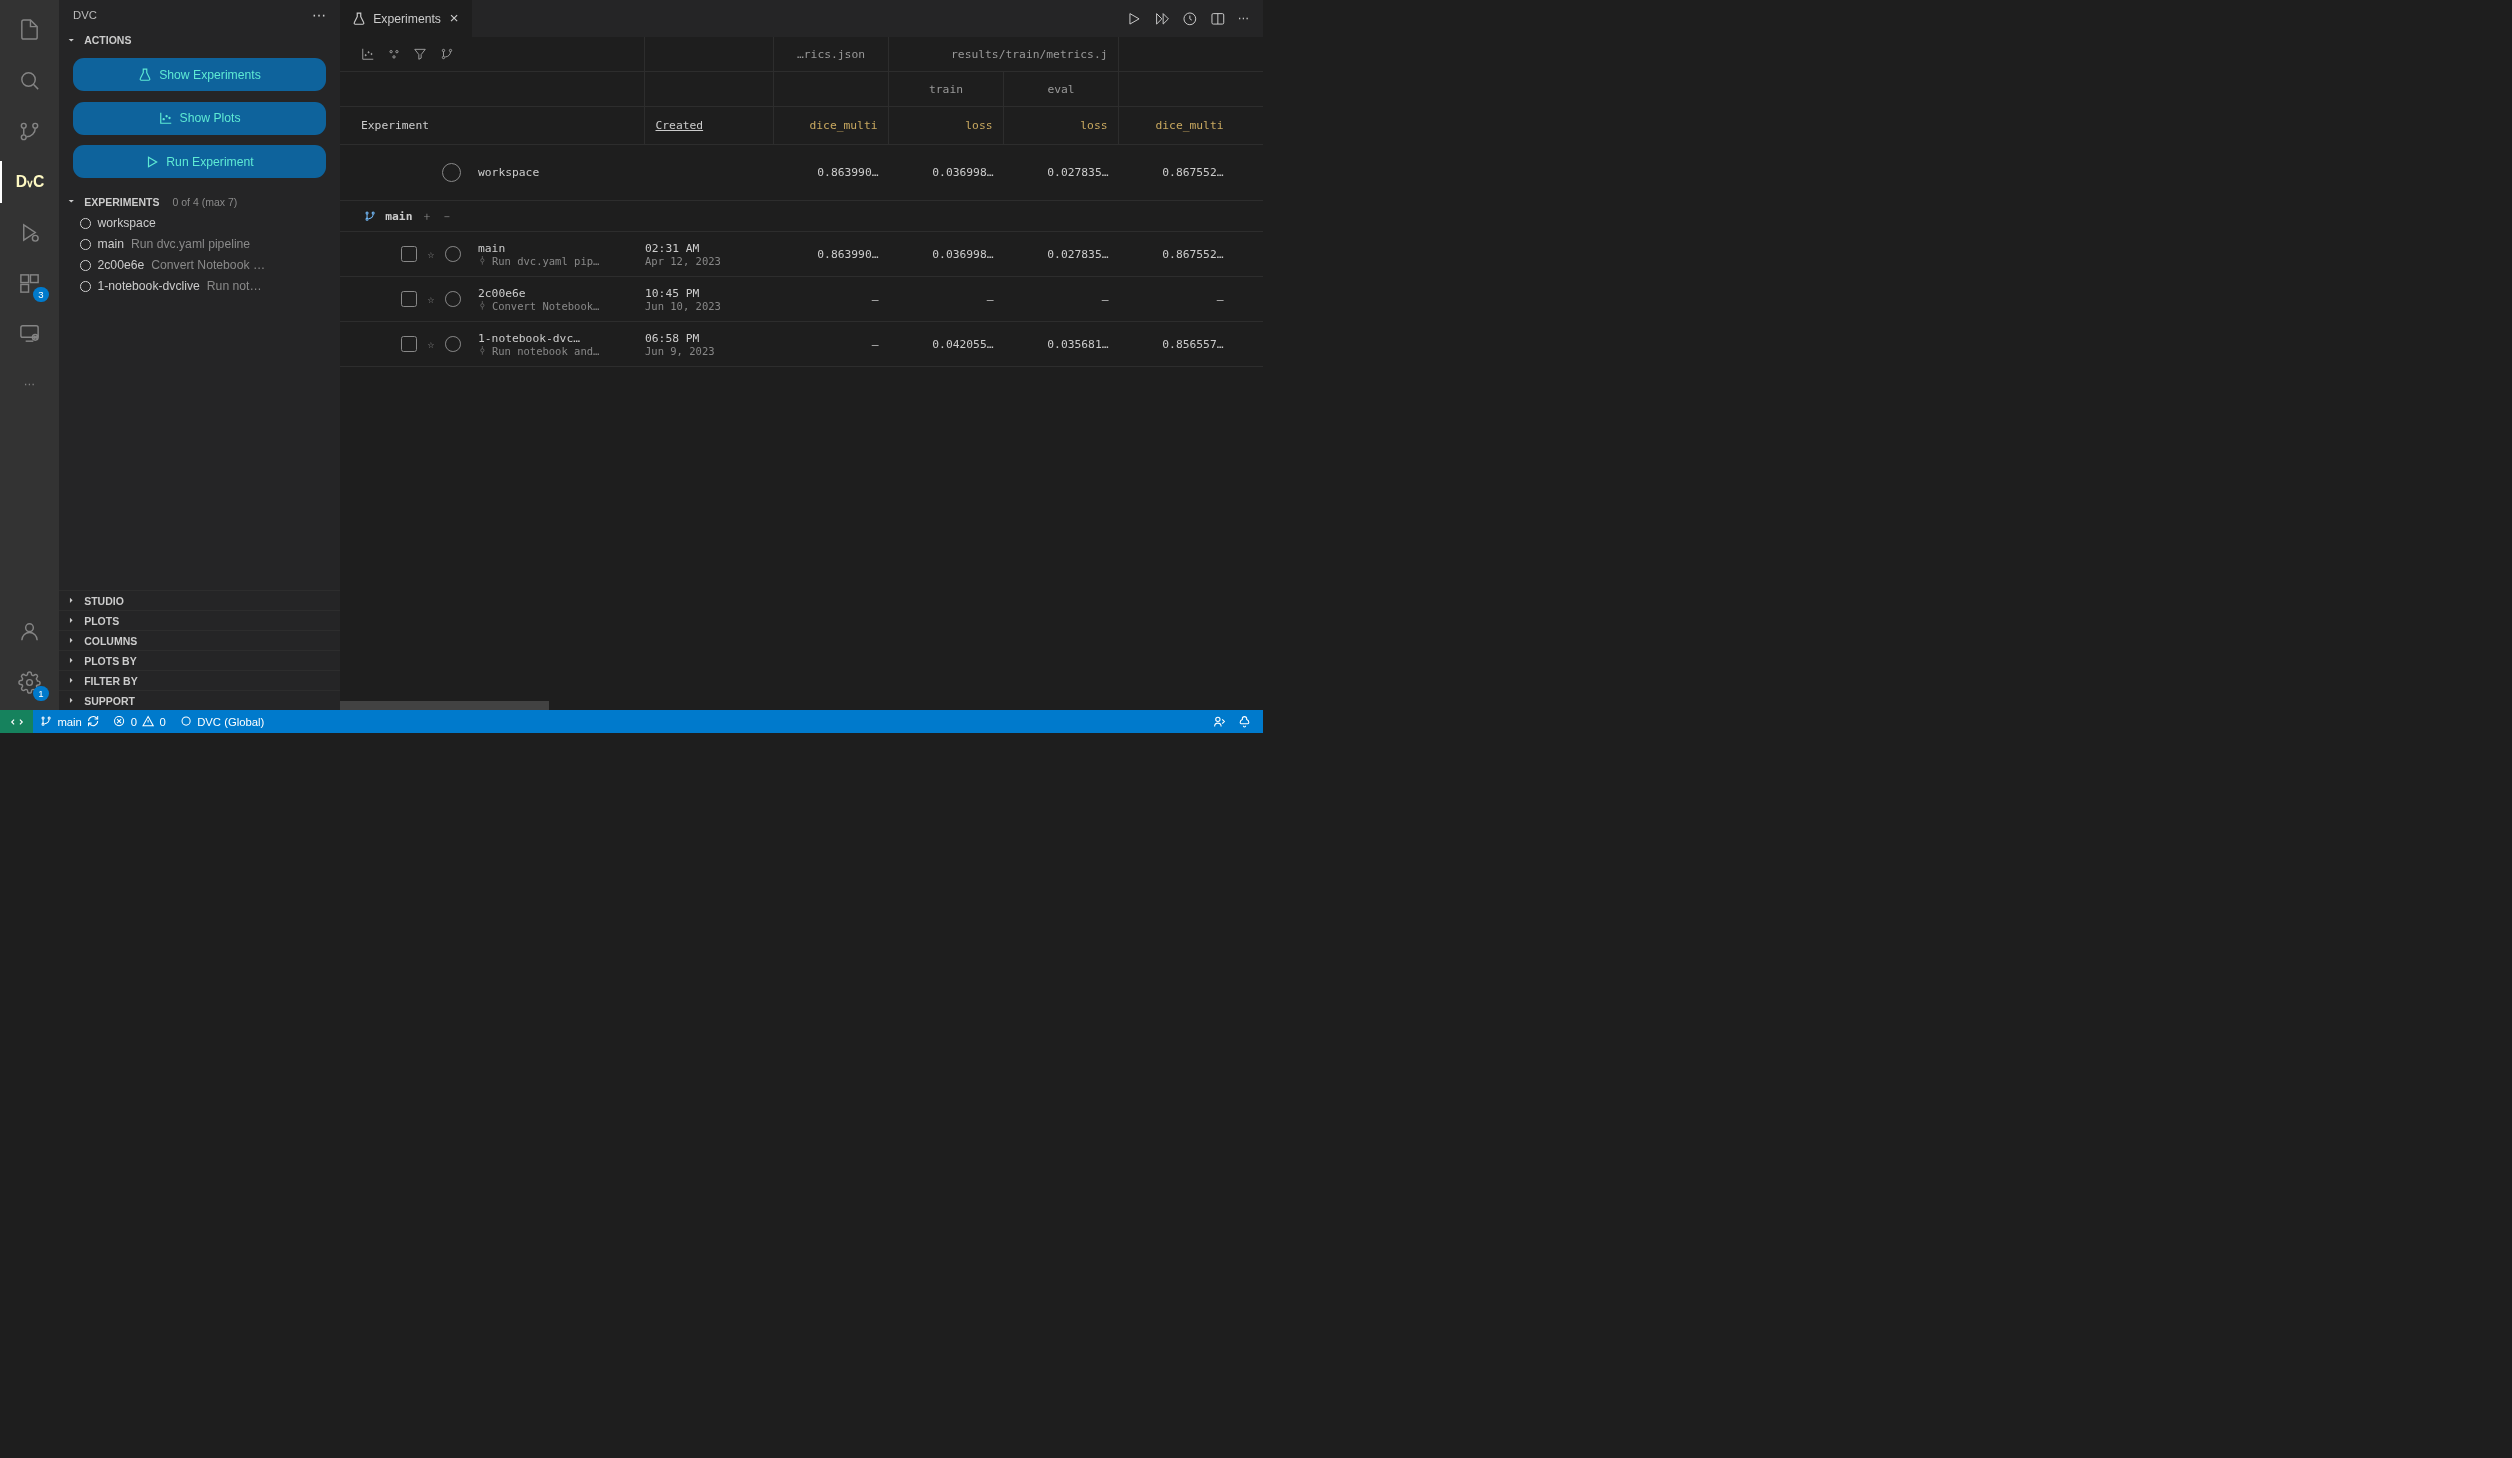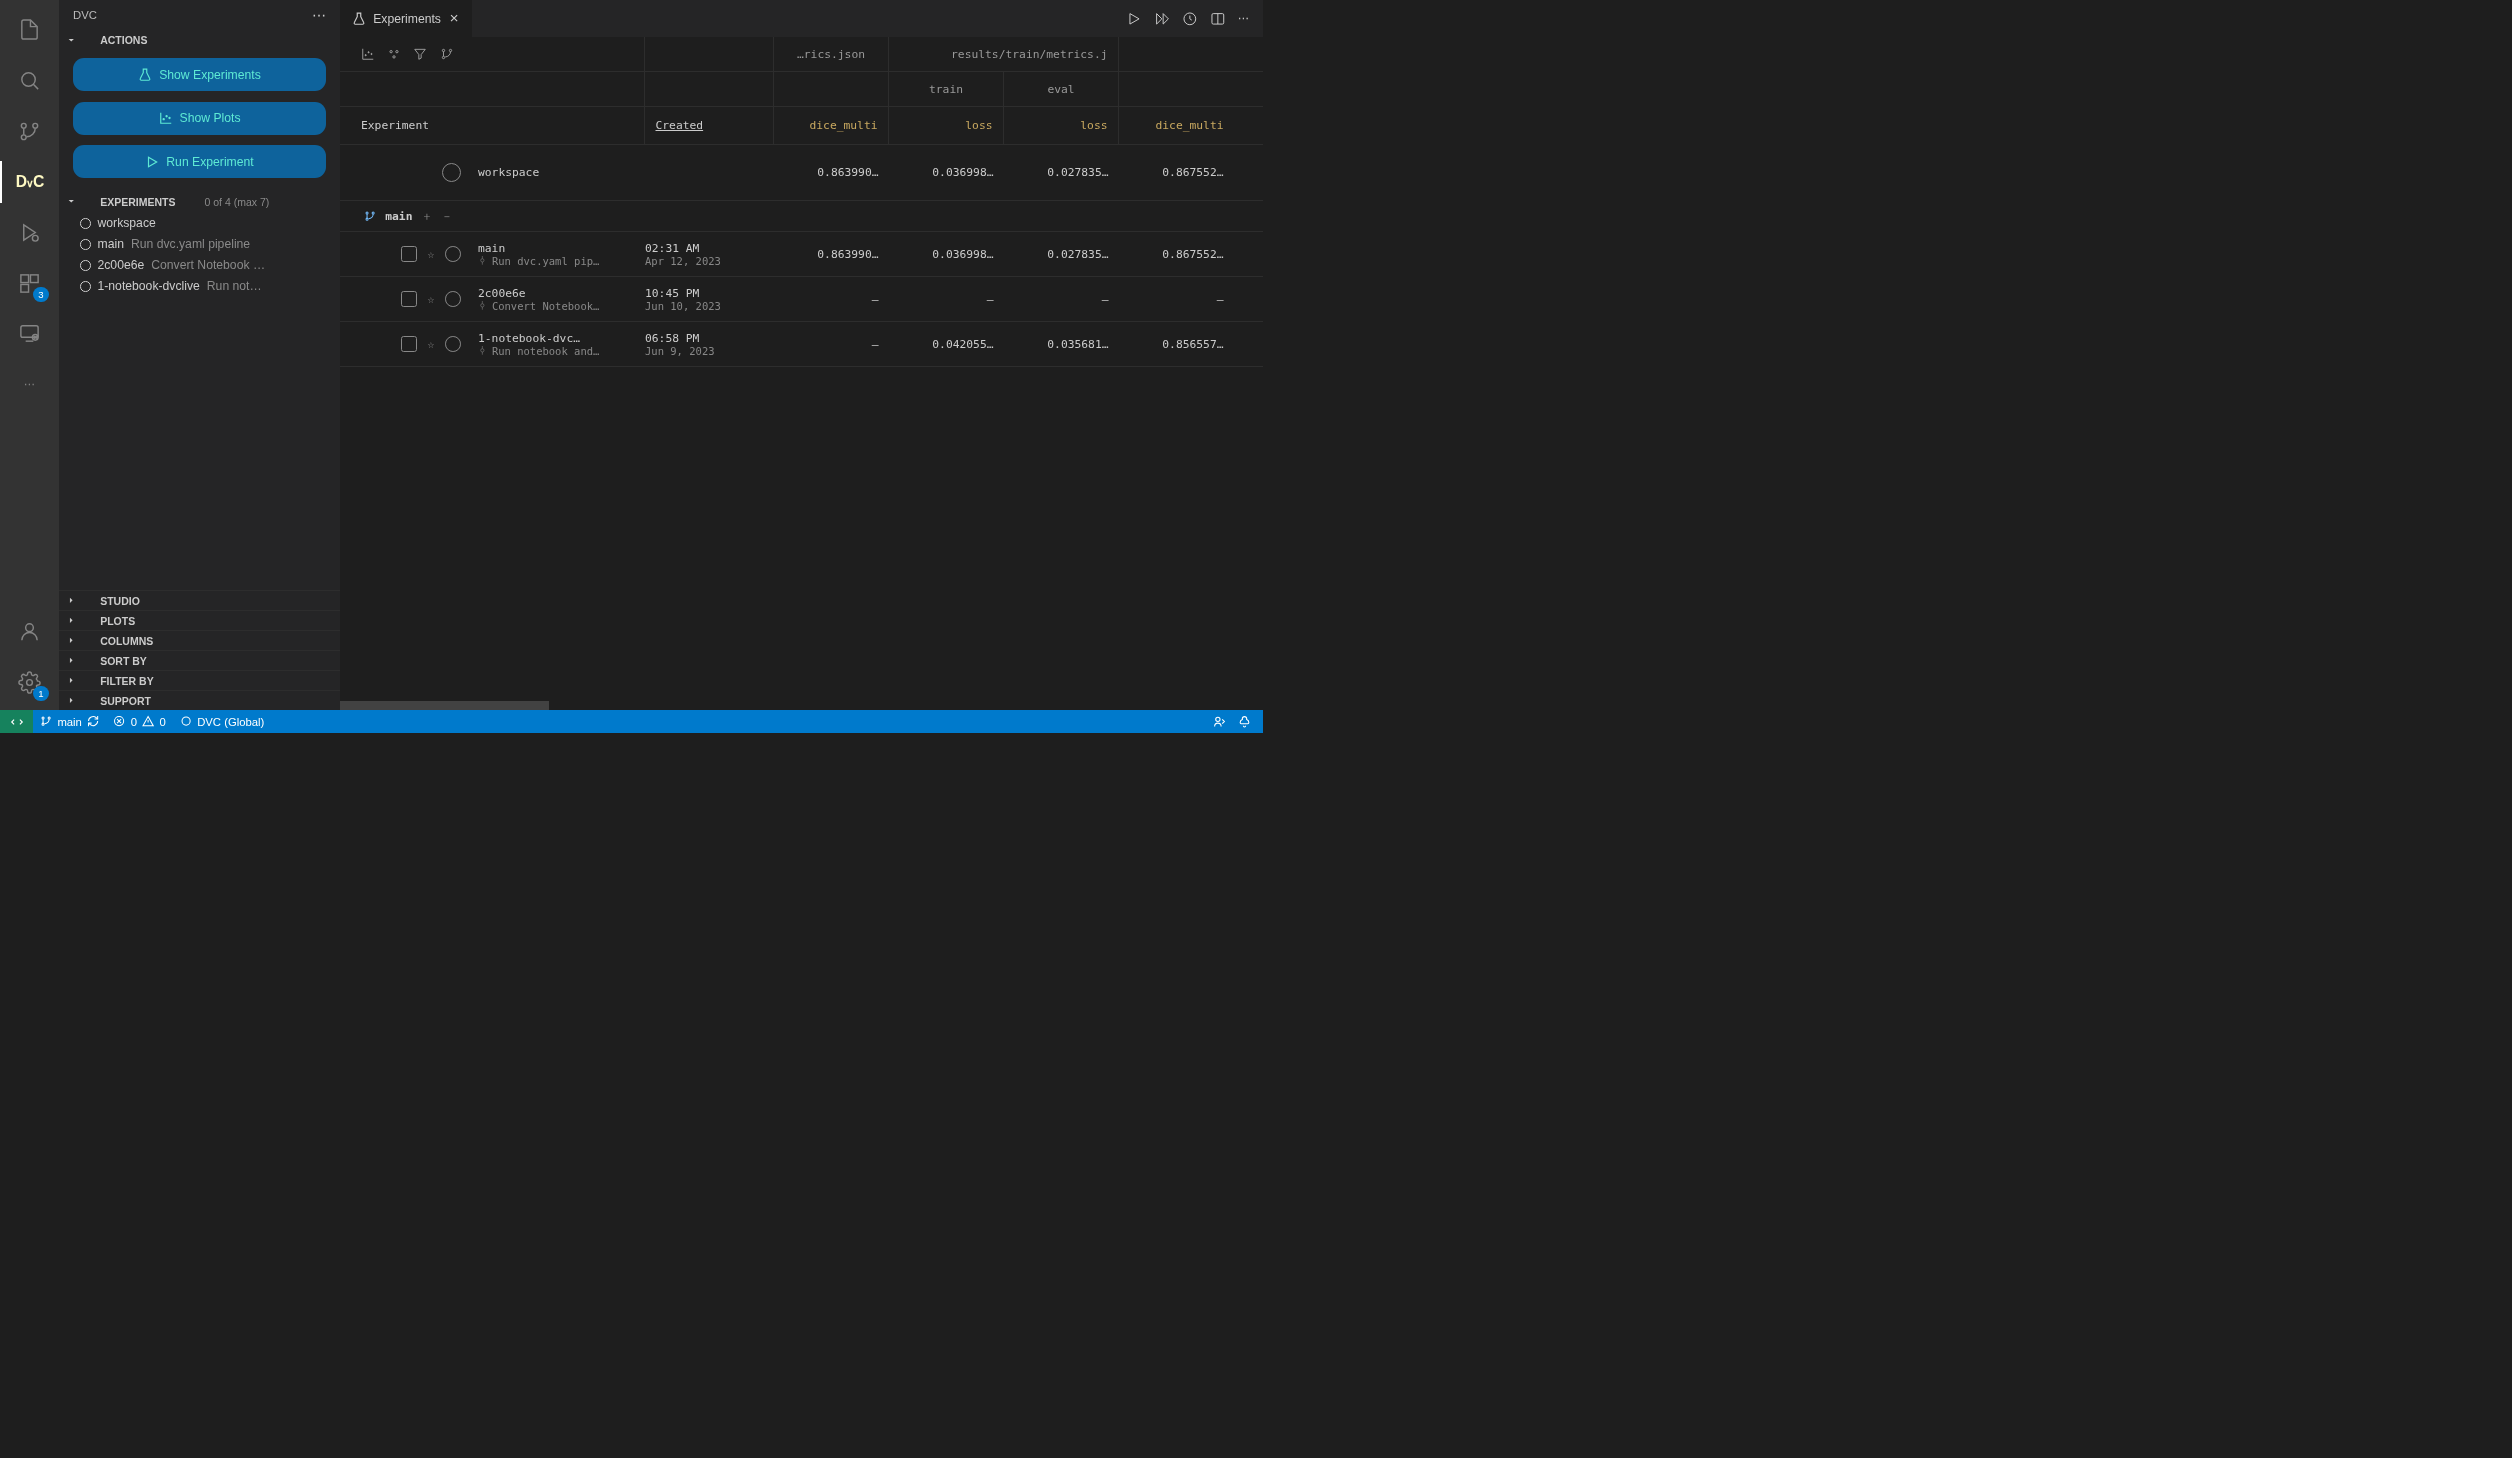--- a/index.html
+++ b/index.html
@@ -42,21 +42,21 @@
   width: 281px; background: #252526;
   display: flex; flex-direction: column; overflow: hidden;
 }
 .sidebar-hdr {
   height: 30.5px; display: flex; align-items: center;
   justify-content: space-between; padding: 0 14px;
   font-size: 11.3px; color: #bbbbbb;
 }
 .ellipsis-btn { color: #cccccc; cursor: pointer; font-size: 14px; }
 .section-hdr {
-  display: flex; align-items: center; gap: 22px;
+  display: flex; align-items: center; gap: 6px;
   padding: 3.5px 7px; cursor: pointer;
   font-size: 10.5px; font-weight: 700; color: #cccccc;
 }
 .section-hdr .chevron { width: 12.2px; display: inline-flex; }
 .section-meta { font-weight: 400; color: #8a8a8a; margin-left: 7px; }
 .actions-body { padding: 8.7px 14px 14px 14px; display: flex; flex-direction: column; gap: 10.5px; }
 .btn-primary {
   background: #0e639c; color: #5eead4; border: none;
   border-radius: 11px; height: 33px;
   display: flex; align-items: center; justify-content: center; gap: 7px;
@@ -309,21 +309,21 @@
           </svg>
         </span>
       <span>COLUMNS</span>
     </div>
     <div class="section-hdr collapsed-section">
       <span class="chevron">
           <svg width="10.5" height="10.5" viewBox="0 0 16 16" fill="currentColor">
             <path d="M6 4l4 4-4 4"></path>
           </svg>
         </span>
-      <span>SORT BY</span>
+      <span>PLOTS BY</span>
     </div>
     <div class="section-hdr collapsed-section">
       <span class="chevron">
           <svg width="10.5" height="10.5" viewBox="0 0 16 16" fill="currentColor">
             <path d="M6 4l4 4-4 4"></path>
           </svg>
         </span>
       <span>FILTER BY</span>
     </div>
     <div class="section-hdr collapsed-section">

